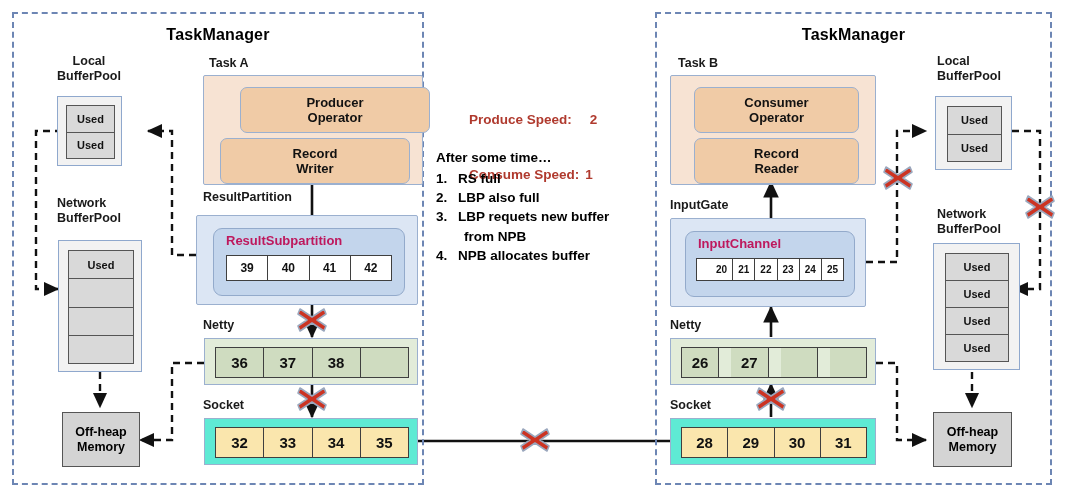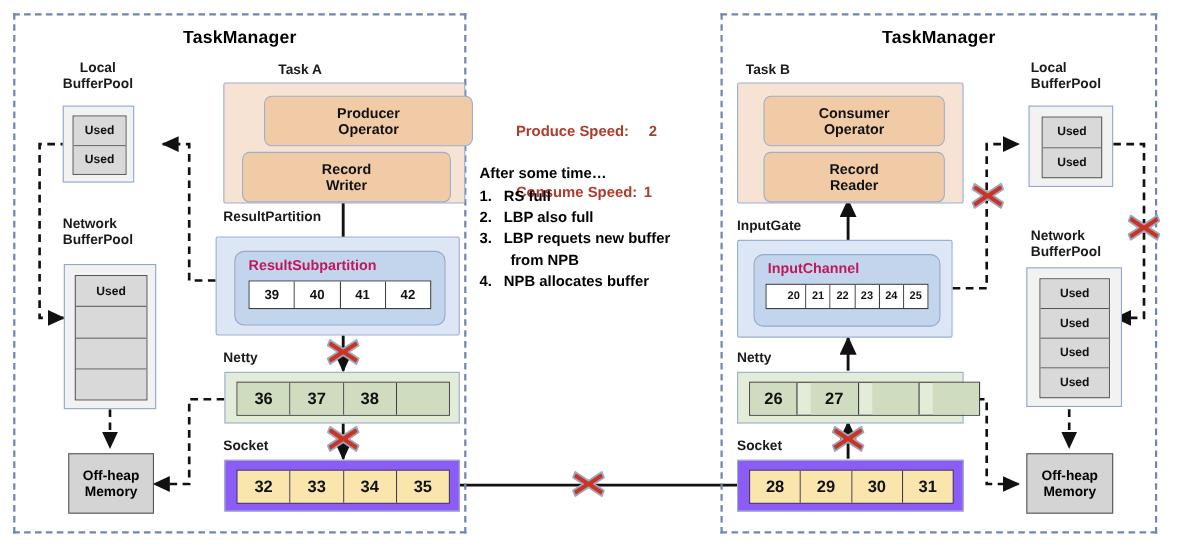--- a/index.html
+++ b/index.html
@@ -41,21 +41,21 @@
   .rsbox{position:absolute;background:#c3d5ec;border:1px solid #93aacb;border-radius:9px;}
   .rstitle{position:absolute;left:12px;top:4px;font-size:13px;font-weight:600;color:#be185d;}
   .cells{position:absolute;display:flex;border:1.5px solid #3f3f3f;box-sizing:border-box;}
   .cell{flex:1;border-right:1.4px solid #3f3f3f;display:flex;align-items:center;
         justify-content:center;font-size:12px;font-weight:700;color:#111;
         background:#ffffff;box-sizing:border-box;}
   .cell:last-child{border-right:none;}
 
   
   .netty{background:#e2ecd9;border:1px solid #9bb0cf;}
-  .socket{background:#8b5cf6;border:1px solid #9bb0cf;}
+  .socket{background:#5eead4;border:1px solid #9bb0cf;}
   .rowcells{position:absolute;display:flex;border:1.6px solid #3f3f3f;box-sizing:border-box;}
   .rowcell{flex:1;border-right:1.5px solid #3f3f3f;display:flex;align-items:center;
            justify-content:center;font-size:15px;font-weight:600;color:#111;box-sizing:border-box;}
   .rowcell:last-child{border-right:none;}
   .netty .rowcell{background:#cfdcc0;}
   .netty .rowcell.empty{background:#cfdcc0;color:transparent;}
   .socket .rowcell{background:#fae6ad;}
 
   
   .speed{font-size:13.5px;font-weight:700;color:#b03a2e;line-height:1.35;white-space:pre;}
@@ -144,21 +144,21 @@
       <div class="slot empty"></div>
       <div class="slot empty"></div>
     </div>
   </div>
 
   <div class="abs offheap" style="left:62px;top:412px;width:78px;height:55px;">
     <span>Off-heap</span>
     <span>Memory</span>
   </div>
 
-  <div class="abs lbl" style="left:209px;top:56px;margin-left:44px;">Task A</div>
+  <div class="abs lbl" style="left:209px;top:56px;">Task A</div>
   <div class="abs taskbox" style="left:203px;top:75px;width:220px;height:110px;">
     <div class="opbox" style="left:16px;top:11px;width:188px;height:44px;margin-left:20px;">
       <span>Producer</span>
       <span>Operator</span>
     </div>
     <div class="opbox" style="left:16px;top:62px;width:188px;height:44px;">
       <span>Record</span>
       <span>Writer</span>
     </div>
   </div>
@@ -250,21 +250,21 @@
         <div class="cell" style="font-size:10px;">22</div>
         <div class="cell" style="font-size:10px;">23</div>
         <div class="cell" style="font-size:10px;">24</div>
         <div class="cell" style="font-size:10px;">25</div>
       </div>
     </div>
   </div>
 
   <div class="abs lbl" style="left:670px;top:318px;">Netty</div>
   <div class="abs netty" style="left:670px;top:338px;width:206px;height:47px;">
-    <div class="rowcells" style="left:10px;top:8px;width:210px;height:31px;gap:12px;">
+    <div class="rowcells" style="left:10px;top:8px;width:186px;height:31px;gap:12px;">
       <div class="rowcell">26</div>
       <div class="rowcell">27</div>
       <div class="rowcell empty"></div>
       <div class="rowcell empty"></div>
     </div>
   </div>
 
   <div class="abs lbl" style="left:670px;top:398px;">Socket</div>
   <div class="abs socket" style="left:670px;top:418px;width:206px;height:47px;">
     <div class="rowcells" style="left:10px;top:8px;width:186px;height:31px;">

